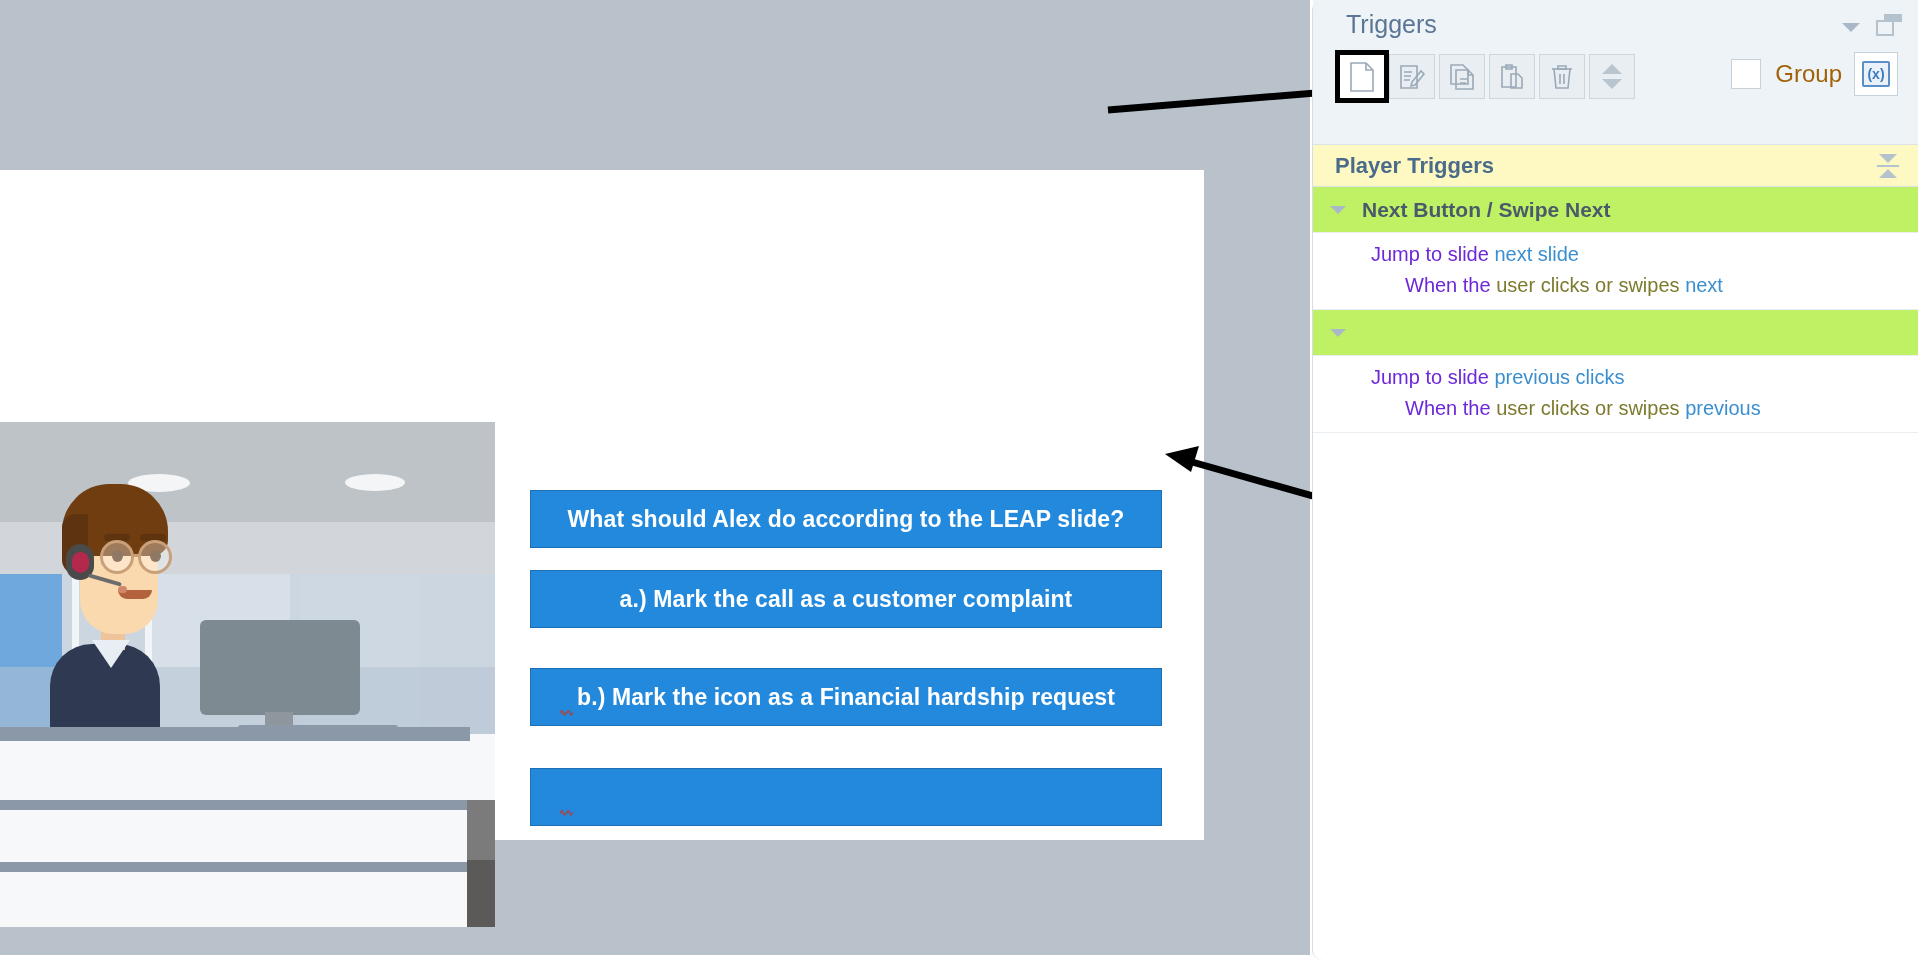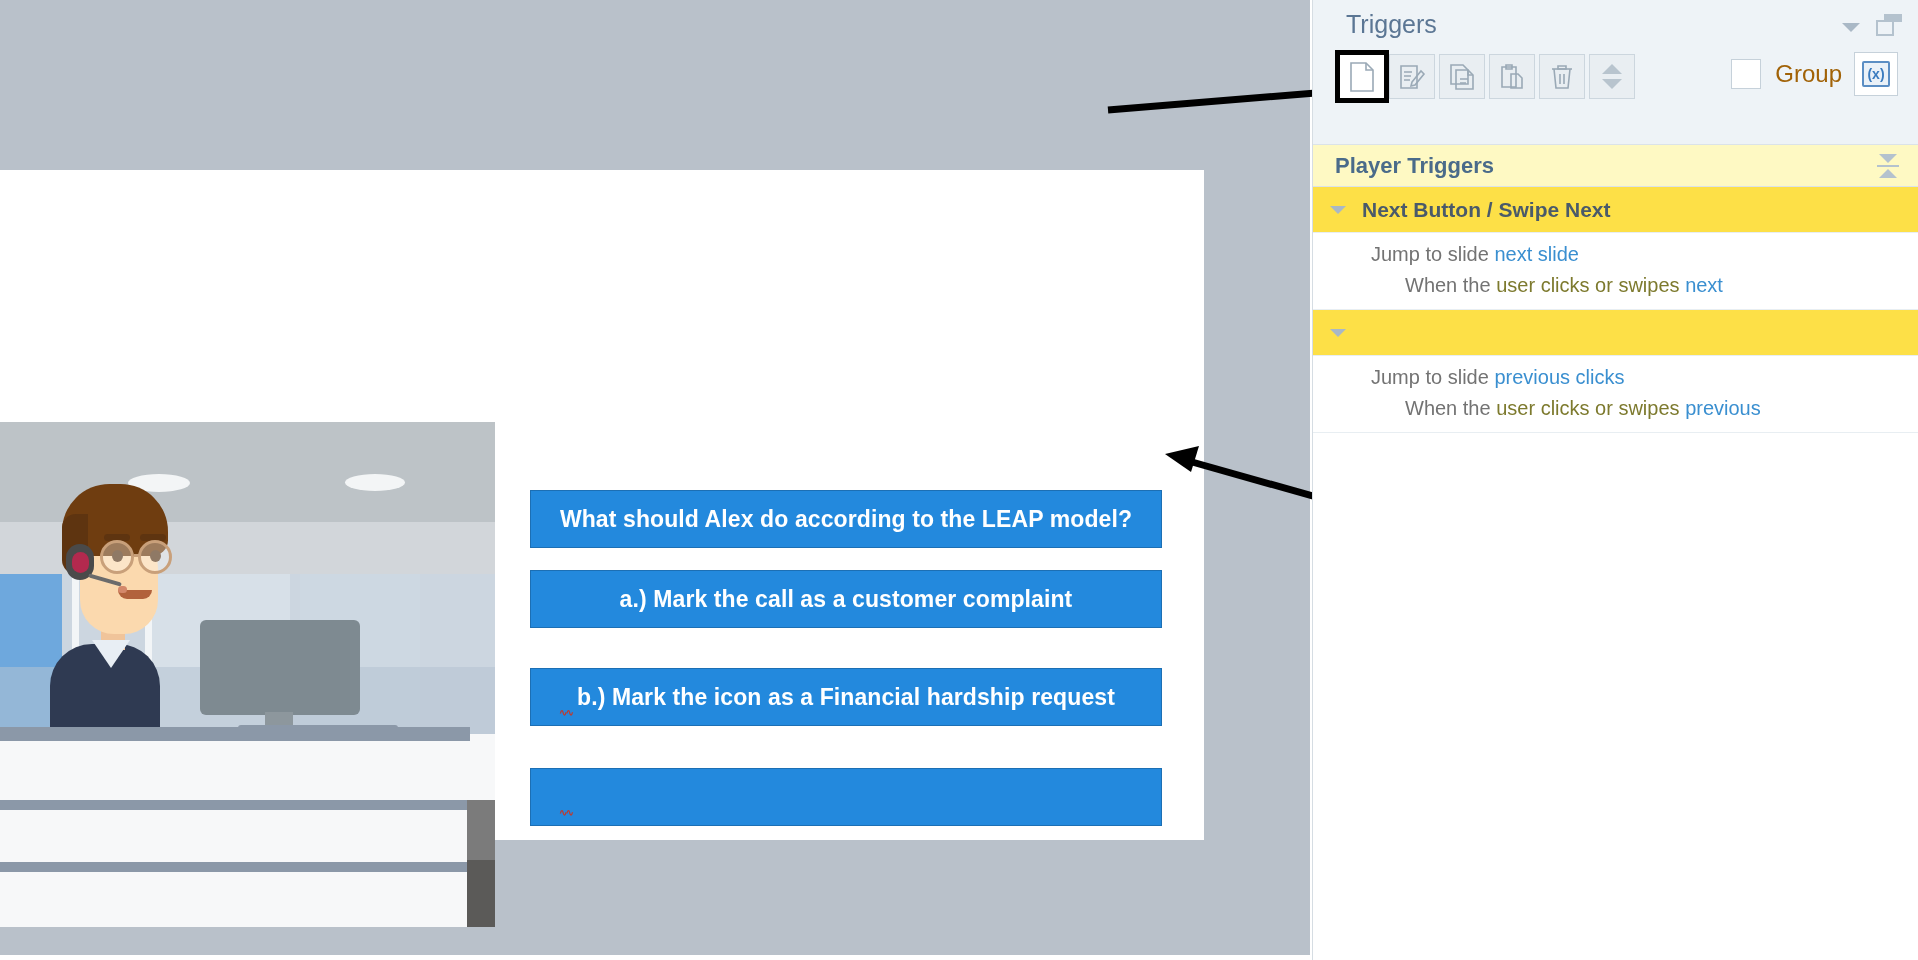--- a/index.html
+++ b/index.html
@@ -100,20 +100,21 @@
     white-space: nowrap;
   }
   .arrow { position: absolute; pointer-events: none; }
 
   
   .panel {
     position: absolute; left: 1312px; top: 0;
     width: 606px; height: 960px;
     background: #ffffff;
     border-left: 1px solid #d6dde3;
+    border-radius: 10px;
   }
   .panel-header {
     position: relative;
     height: 145px;
     background: #eef3f7;
     border-bottom: 1px solid #dbe3e9;
   }
   .panel-title {
     position: absolute; left: 33px; top: 10px;
     font-size: 25px; color: #5b7694;
@@ -180,38 +181,38 @@
   .section-head-label { margin-left: 22px; font-size: 22px; color: #4a6b8a; font-weight: bold; }
   .collapse-icon { position: absolute; right: 18px; top: 9px; width: 24px; height: 24px; }
   .collapse-icon .ct { position:absolute; left:3px; width:0; height:0; border-left:9px solid transparent; border-right:9px solid transparent; }
   .collapse-icon .ct.a { top:0; border-top:9px solid #b4c2ce; }
   .collapse-icon .ct.b { bottom:0; border-bottom:9px solid #b4c2ce; }
   .collapse-icon .cbar { position:absolute; left:1px; top:11px; width:22px; height:2px; background:#b4c2ce; }
 
   .grp-row {
     height: 46px; display: flex; align-items: center;
     border-bottom: 1px solid #e8eef2;
-    background: #fde047;
+    background: #bef264;
     text-align: right;
   }
   .grp-caret {
     margin-left: 17px; margin-right: 16px;
     width: 0; height: 0;
     border-left: 8px solid transparent;
     border-right: 8px solid transparent;
     border-top: 8px solid #a9b8c6;
   }
   .grp-label { font-size: 21px; font-weight: bold; color: #4a5a6a; }
 
   .trig-block { padding: 10px 0 12px 0; border-bottom: 1px solid #e8eef2; background:#ffffff; }
   .trig-line1 { font-size: 20px; margin-left: 58px; color: #5b7694; }
   .trig-line2 { font-size: 20px; margin-left: 92px; margin-top: 8px; color: #5b7694; }
   .t-blue { color: #3a8fd0; }
   .t-olive { color: #7d7a2e; }
-  .t-gray { color: #737373; }
+  .t-gray { color: #6d28d9; }
 </style>
 </head>
 <body>
 
 <div id="root">
 
   <div class="canvas">
     <div class="canvas-top-strip"></div>
 
     <div class="slide">
@@ -254,21 +255,21 @@
 
         <div class="il-deskline"></div>
         <div class="il-desk"></div>
         <div class="il-deskband b1"></div>
         <div class="il-deskband b2"></div>
         <div class="il-panel"></div>
         <div class="il-panel2"></div>
       </div>
 
       <div class="btn" style="left:530px; top:320px; width:632px; height:58px;">
-        <span>What should Alex do according to the LEAP model?</span>
+        <span>What should Alex do according to the LEAP slide?</span>
       </div>
 
       <div class="btn" style="left:530px; top:400px; width:632px; height:58px;">
         <span>a.) Mark the call as a customer complaint</span>
       </div>
 
       <div class="btn" style="left:530px; top:498px; width:632px; height:58px;">
         <span>b.) Mark the icon as a Financial hardship request</span>
         <span class="sq" style="left:28px">∿∿</span>
       </div>

